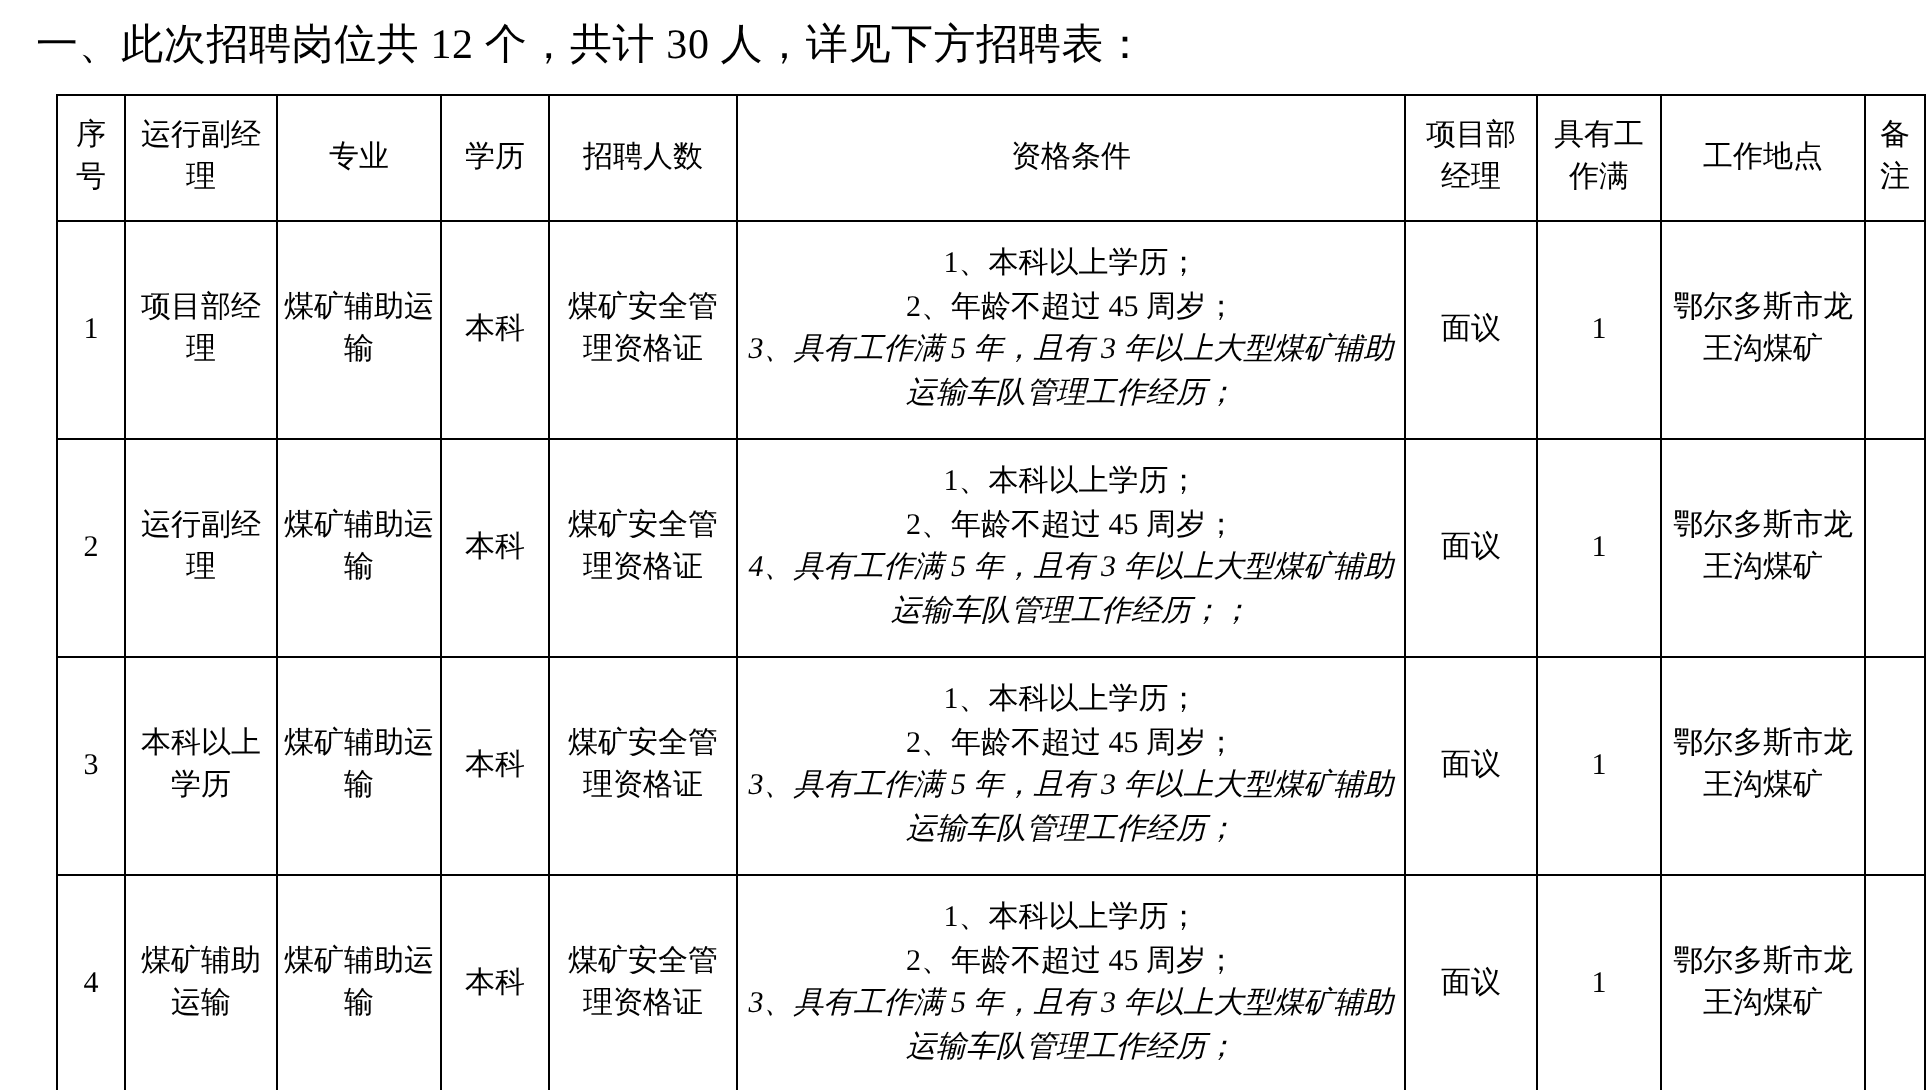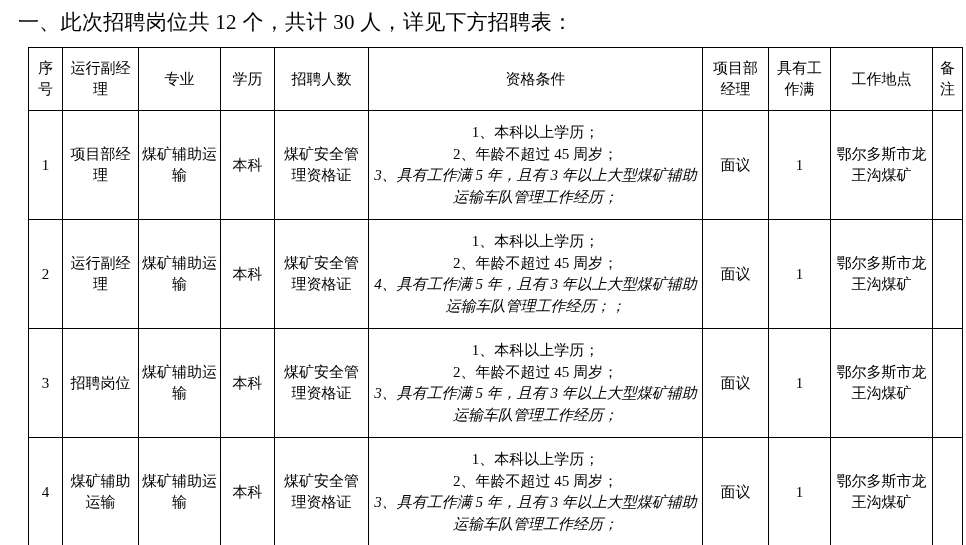--- a/index.html
+++ b/index.html
@@ -136,21 +136,21 @@
           <div class="cond-line">2、年龄不超过 45 周岁；</div>
           <div class="cond-line wrap">4、具有工作满 5 年，且有 3 年以上大型煤矿辅助运输车队管理工作经历；；</div>
         </td>
         <td>面议</td>
         <td>1</td>
         <td>鄂尔多斯市龙王沟煤矿</td>
         <td></td>
       </tr>
       <tr class="row-body">
         <td>3</td>
-        <td>招聘岗位</td>
+        <td>本科以上学历</td>
         <td>煤矿辅助运输</td>
         <td>本科</td>
         <td>煤矿安全管理资格证</td>
         <td class="cond-cell">
           <div class="cond-line">1、本科以上学历；</div>
           <div class="cond-line">2、年龄不超过 45 周岁；</div>
           <div class="cond-line wrap">3、具有工作满 5 年，且有 3 年以上大型煤矿辅助运输车队管理工作经历；</div>
         </td>
         <td>面议</td>
         <td>1</td>

